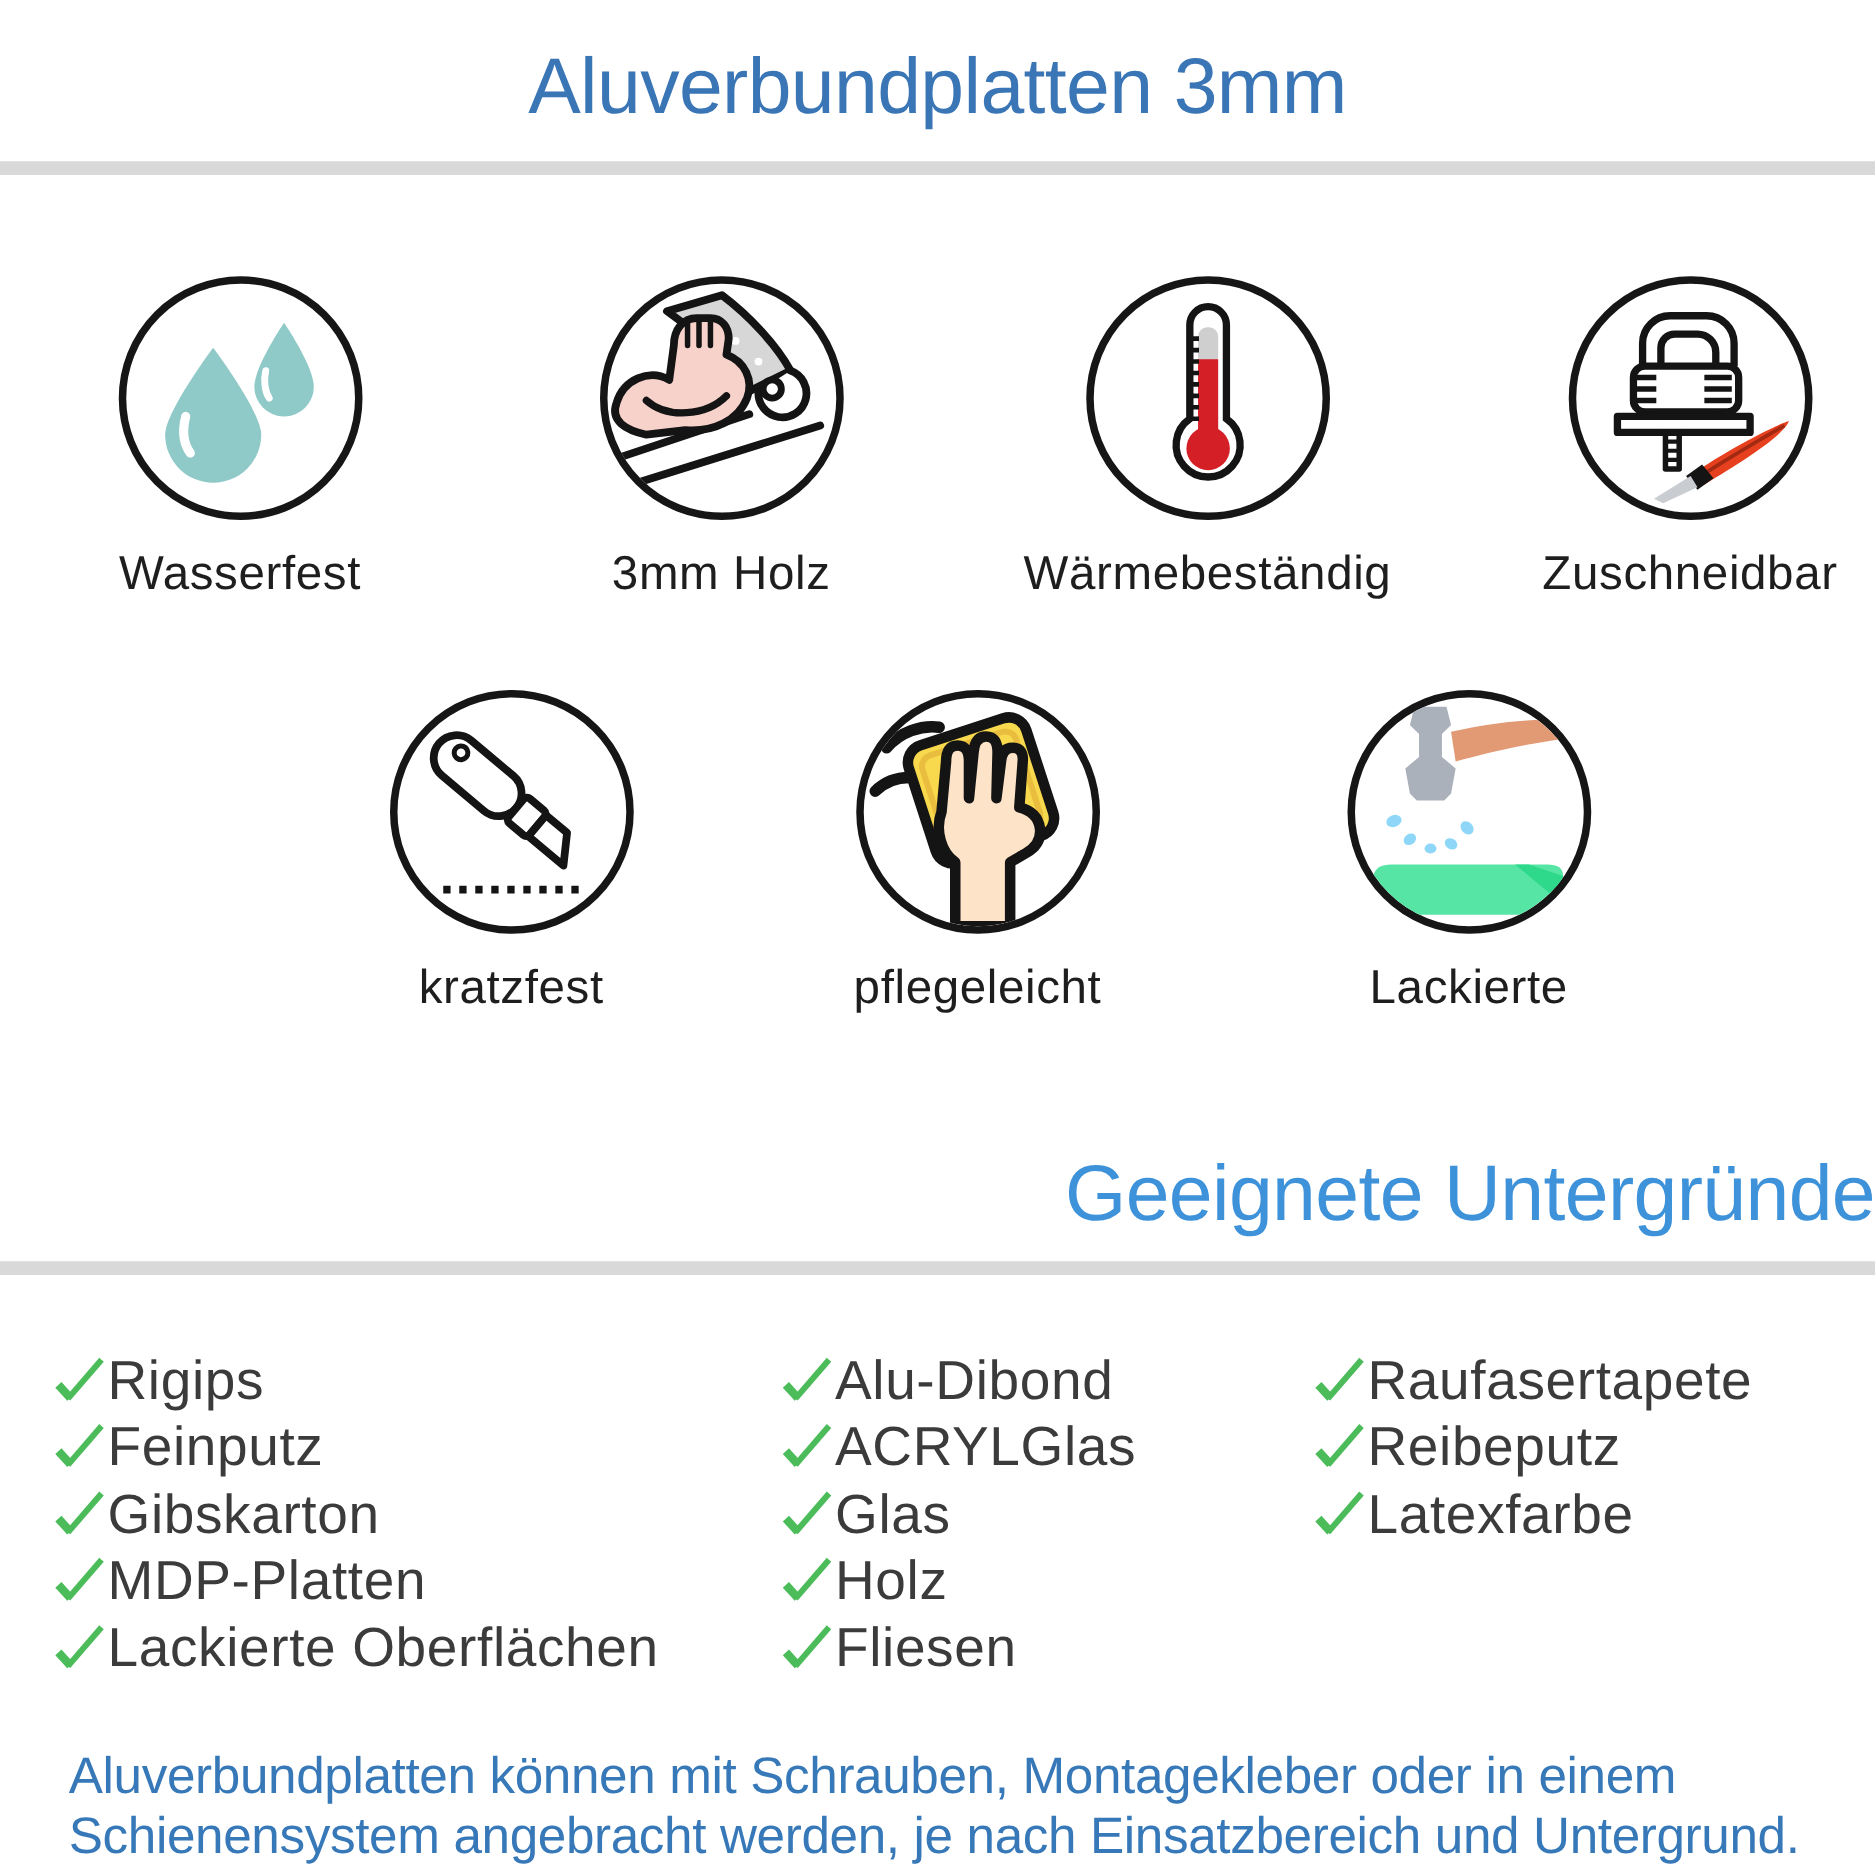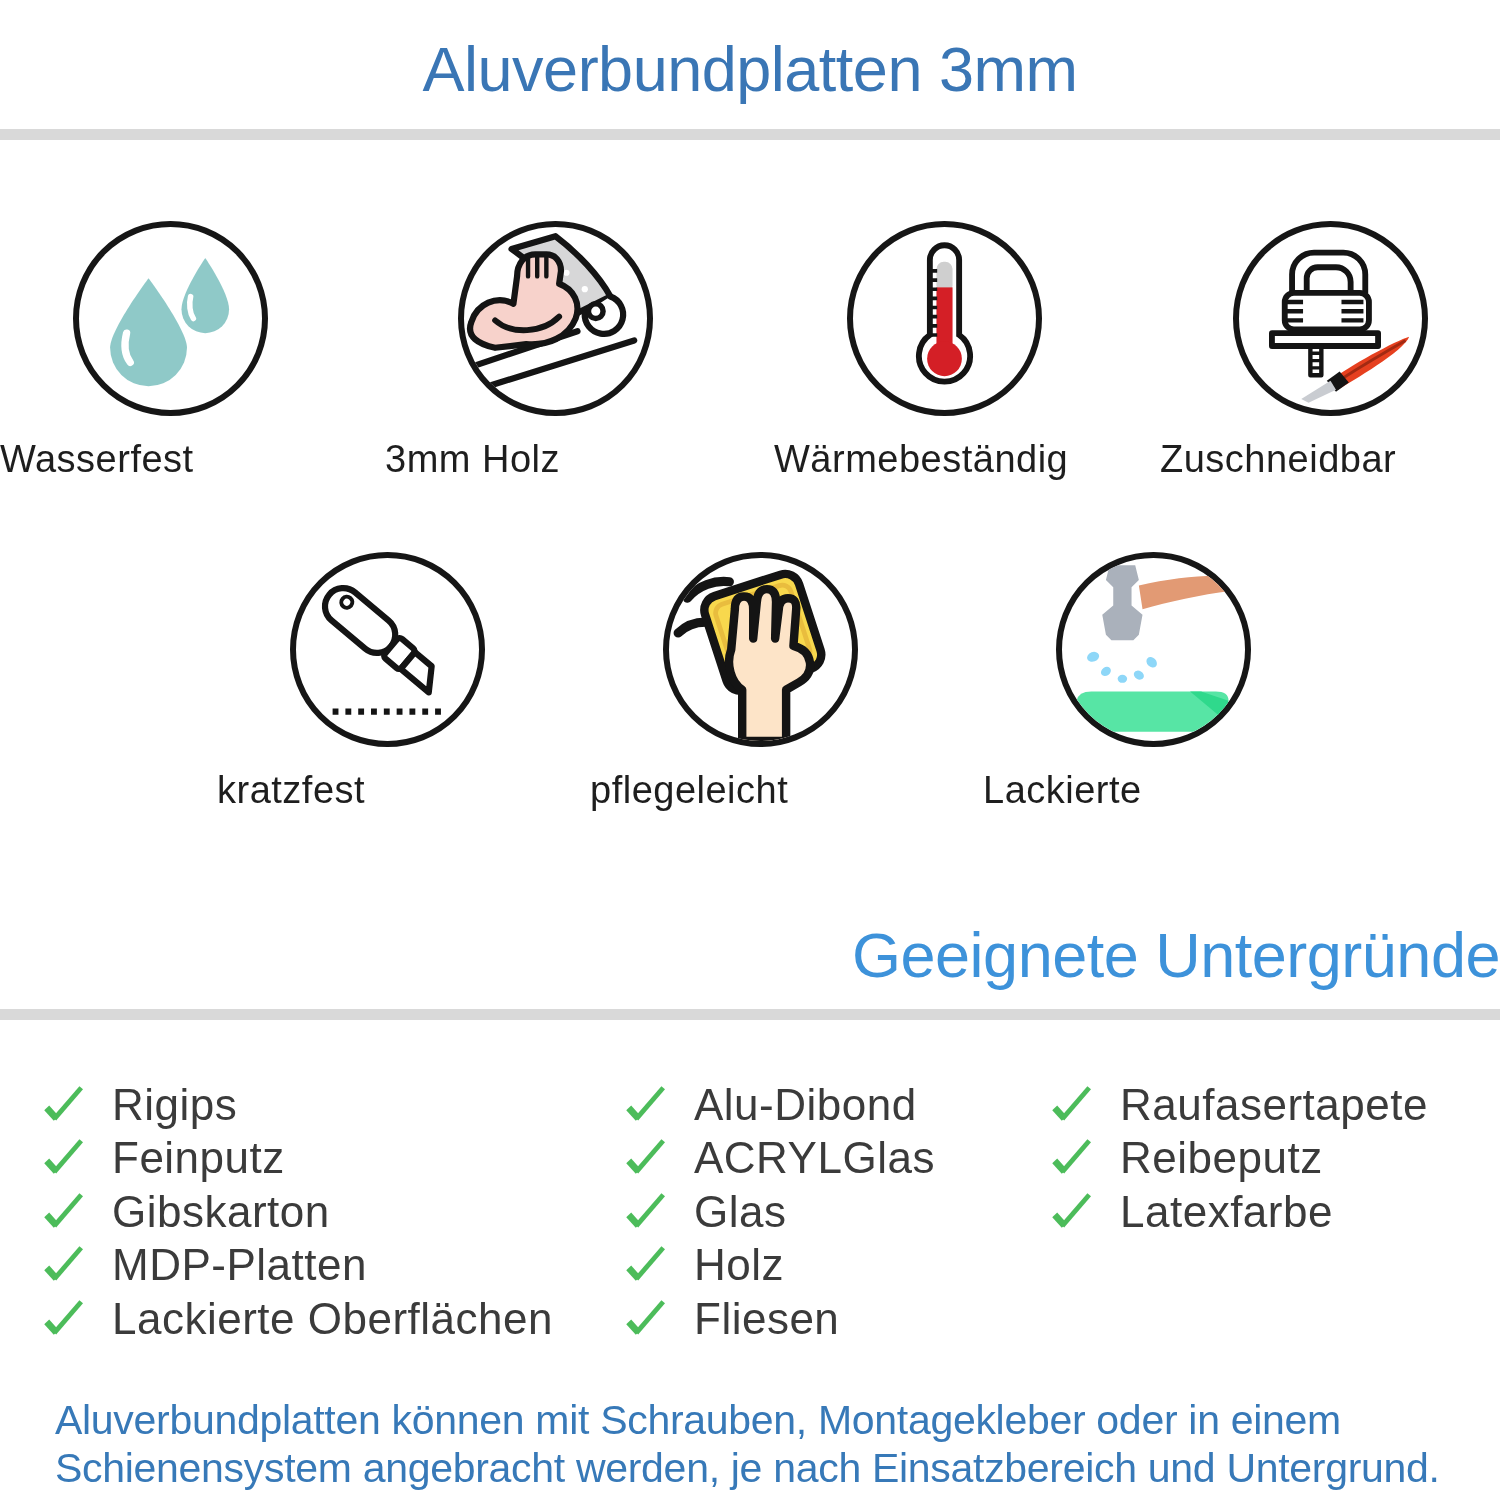--- a/index.html
+++ b/index.html
@@ -8,29 +8,29 @@
 
   .page-title{position:absolute;top:33px;left:0;width:100%;text-align:center;
               font-size:63px;color:#3a76b5;letter-spacing:-0.5px;}
   .section-title{position:absolute;top:919px;left:0;width:100%;text-align:right;
               font-size:63px;color:#3d92da;letter-spacing:-0.5px;}
 
   .divider{position:absolute;left:0;width:100%;height:11px;background:#d9d9d9;}
   .divider-top{top:129px;}
   .divider-mid{top:1009px;}
 
-  .feature{position:absolute;width:340px;top:221px;}
+  .feature{position:absolute;width:340px;top:221px;text-align:center;padding-left:22px;}
   .feature.row2{top:552px;}
   .circle{width:183px;height:183px;border:6px solid #161616;border-radius:50%;
           margin:0 auto;overflow:hidden;background:#fff;}
   .circle svg{width:100%;height:100%;display:block;}
   .feature-label{margin-top:22px;font-size:38px;color:#1e1e1e;letter-spacing:0.5px;}
 
   .sub-col{position:absolute;top:1078px;}
-  .sub-item{display:flex;align-items:center;gap:26px;height:53.5px;}
+  .sub-item{display:flex;align-items:center;height:53.5px;}
   .check{width:46px;height:46px;flex:0 0 46px;}
   .sub-label{font-size:44px;color:#3b3b3b;white-space:nowrap;letter-spacing:0.5px;}
 
   .footer{position:absolute;top:1396px;left:55px;font-size:41px;line-height:48px;
           color:#3779b8;letter-spacing:-0.3px;white-space:nowrap;}
 </style>
 </head>
 <body>
 
 <div class="canvas">

